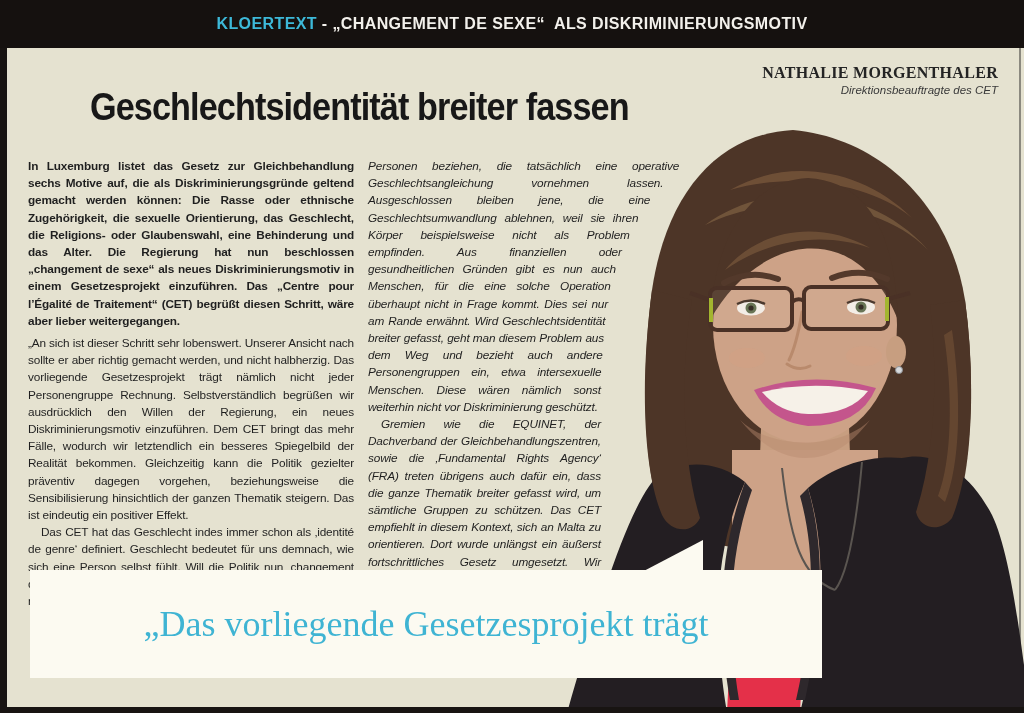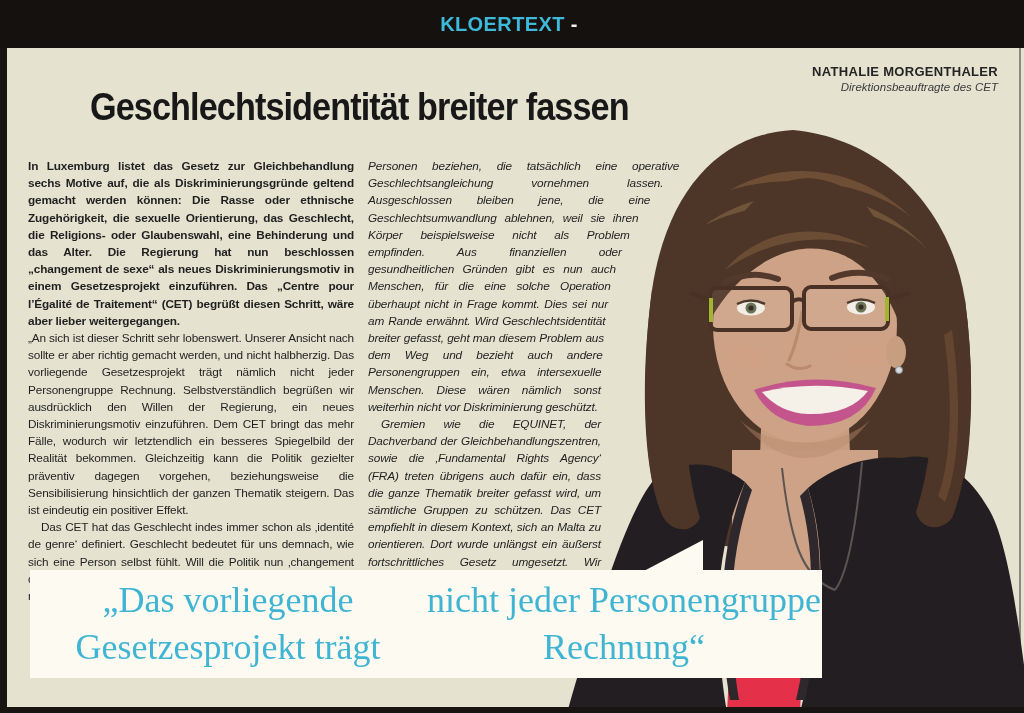--- a/index.html
+++ b/index.html
@@ -8,48 +8,48 @@
     width:1024px;height:713px;
     background:#e5e2d0;
     overflow:hidden;
     font-family:"Liberation Sans",sans-serif;
   }
   
   .header-bar{
     position:absolute;left:0;top:0;width:1024px;height:48px;
     background:#15110f;
     display:flex;align-items:center;justify-content:center;
-    font-weight:bold;font-size:20px;letter-spacing:.4px;
+    font-weight:bold;font-size:16px;letter-spacing:.4px;
     white-space:pre;
   }
   .header-bar .brand{color:#3db9d9;}
   .header-bar .sep,.header-bar .header-title{color:#f3f1ec;}
   
   .frame-left{position:absolute;left:0;top:48px;width:7px;height:665px;background:#181412;z-index:6;}
   .frame-bottom{position:absolute;left:0;top:707px;width:1024px;height:6px;background:#181412;z-index:6;}
   .frame-right{position:absolute;left:1019px;top:48px;width:2px;height:665px;background:#8b897f;z-index:0;}
   
   .byline{position:absolute;right:26px;top:64px;text-align:right;z-index:2;}
-  .byline .name{font-size:13px;font-weight:bold;color:#242424;letter-spacing:.3px;}
+  .byline .name{font-size:16px;font-weight:bold;color:#242424;letter-spacing:.3px;font-family:Liberation Serif, serif;}
   .byline .role{font-size:11.5px;color:#3a3a3a;margin-top:2px;font-style:italic;}
   
   .headline{
     position:absolute;left:90px;top:86px;margin:0;z-index:2;
     font-size:38px;font-weight:bold;color:#181818;letter-spacing:-1px;
     transform:scaleX(.9);transform-origin:left top;white-space:nowrap;
   }
   
   .col{
     position:absolute;top:158px;z-index:2;
     font-size:11.8px;line-height:17.2px;letter-spacing:-.15px;
     color:#1f1f1f;text-align:justify;hyphens:auto;
   }
   .col p{margin:0;}
   .col1{left:28px;width:326px;}
-  .col1 .lead{font-weight:bold;}
+  .col1 .lead{font-weight:bold;margin-bottom:5px;}
   .col2{left:368px;width:322px;font-style:italic;}
   .ind{text-indent:13px;}
   .photo-wrap{
     float:right;width:95px;height:430px;
     shape-outside:polygon(95px 0px,95px 430px,8px 430px,8px 230px,12px 175px,18px 135px,30px 100px,46px 68px,66px 40px,88px 16px);
     shape-margin:2px;
   }
   
   .portrait{position:absolute;left:540px;top:120px;width:484px;height:593px;z-index:1;}
   
@@ -65,21 +65,21 @@
     font-family:"Liberation Serif",serif;
     font-size:36px;line-height:47px;color:#3fb4d3;
     text-align:center;
   }
 </style>
 </head>
 <body>
 
 <div class="page">
 
-  <div class="header-bar"><span class="brand">KLOERTEXT</span><span class="sep"> - </span></div>
+  <div class="header-bar"><span class="brand">KLOERTEXT</span><span class="sep"> - </span><span class="header-title">„CHANGEMENT DE SEXE“  ALS DISKRIMINIERUNGSMOTIV</span></div>
 
   <div class="frame-left"></div>
   <div class="frame-bottom"></div>
   <div class="frame-right"></div>
 
   <div class="byline">
     <div class="name">NATHALIE MORGENTHALER</div>
     <div class="role">Direktionsbeauftragte des CET</div>
   </div>
 
@@ -154,16 +154,15 @@
 
   <div class="col col2">
     <div class="photo-wrap"></div>
     <p>Personen beziehen, die tatsächlich eine operative Geschlechtsangleichung vornehmen lassen. Ausgeschlossen bleiben jene, die eine Geschlechtsumwandlung ablehnen, weil sie ihren Körper beispielsweise nicht als Problem empfinden. Aus finanziellen oder gesundheitlichen Gründen gibt es nun auch Menschen, für die eine solche Operation überhaupt nicht in Frage kommt. Dies sei nur am Rande erwähnt. Wird Geschlechtsidentität breiter gefasst, geht man diesem Problem aus dem Weg und bezieht auch andere Personengruppen ein, etwa intersexuelle Menschen. Diese wären nämlich sonst weiterhin nicht vor Diskriminierung geschützt.</p>
     <p class="ind">Gremien wie die EQUINET, der Dachverband der Gleichbehandlungszentren, sowie die ‚Fundamental Rights Agency‘ (FRA) treten übrigens auch dafür ein, dass die ganze Thematik breiter gefasst wird, um sämtliche Gruppen zu schützen. Das CET empfiehlt in diesem Kontext, sich an Malta zu orientieren. Dort wurde unlängst ein äußerst fortschrittliches Gesetz umgesetzt. Wir schlagen vor, die gleichen Begriffe zu verwenden, nämlich ‚identité de genre‘, ‚expression de genre‘ und ‚caractéristiques sexuées‘, statt wie vorgesehen ‚changement de sexe‘. So hätte man alles abgedeckt und würde jeden schützen.“</p>
   </div>
 
   <div class="quote-tail"></div>
   <div class="quote-box">
     <div>„Das vorliegende Gesetzesprojekt trägt</div>
-    <div>nicht jeder Personengruppe Rechnung“</div>
   </div>
 
 </div>
 
 </body></html>

